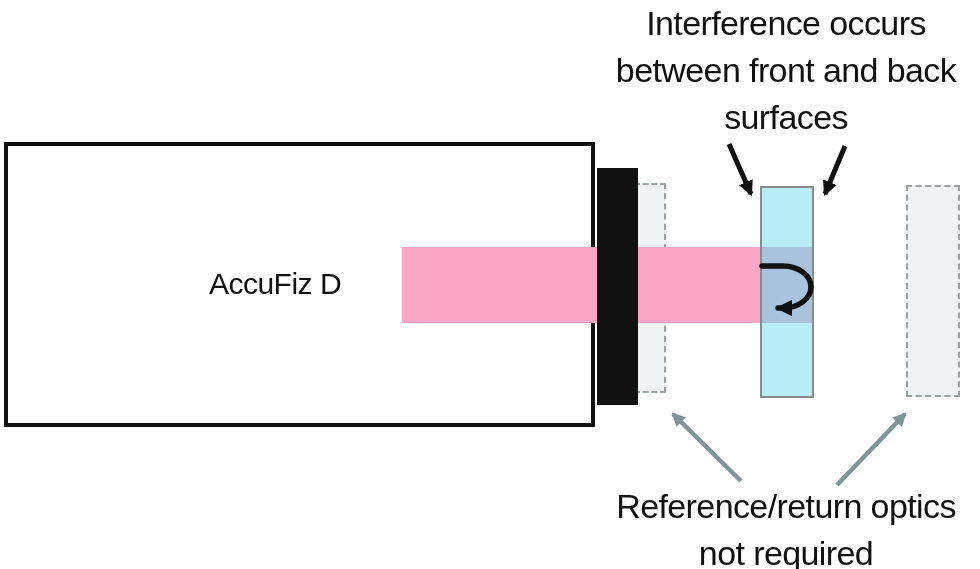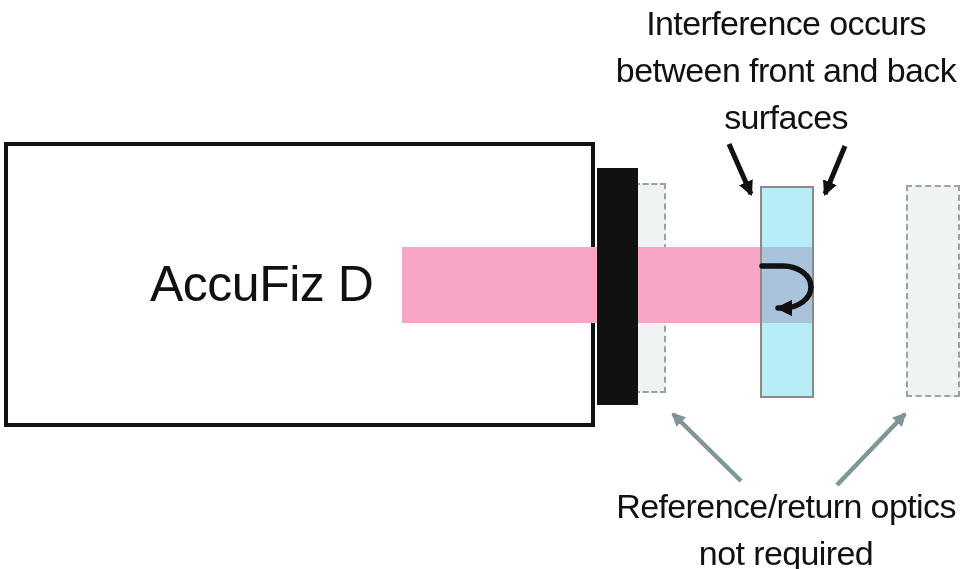--- a/index.html
+++ b/index.html
@@ -16,22 +16,22 @@
   .canvas{
     position:relative;width:980px;height:569px;background:#ffffff;overflow:hidden;
     font-family:"Liberation Sans", sans-serif;color:var(--ink-black);
   }
   .abs{position:absolute;}
   .interferometer-box{
     left:4px;top:142px;width:583px;height:277px;
     border:4px solid var(--ink-black);background:#ffffff;z-index:1;
   }
   .instrument-label{
-    left:150px;top:262px;width:250px;text-align:left;
-    font-size:50px;line-height:44px;letter-spacing:-0.5px;z-index:2;
+    left:150px;top:262px;width:250px;text-align:center;
+    font-size:30px;line-height:44px;letter-spacing:-0.5px;z-index:2;
   }
   .ghost-optic{
     background:var(--ghost-fill);border:2px dashed var(--ghost-border);z-index:1;
   }
   .ghost-near{left:634px;top:183px;width:28px;height:206px;}
   .ghost-far{left:906px;top:185px;width:50px;height:208px;}
   .beam{
     left:402px;top:247px;width:359px;height:76px;
     background:var(--beam-pink);z-index:2;
   }

